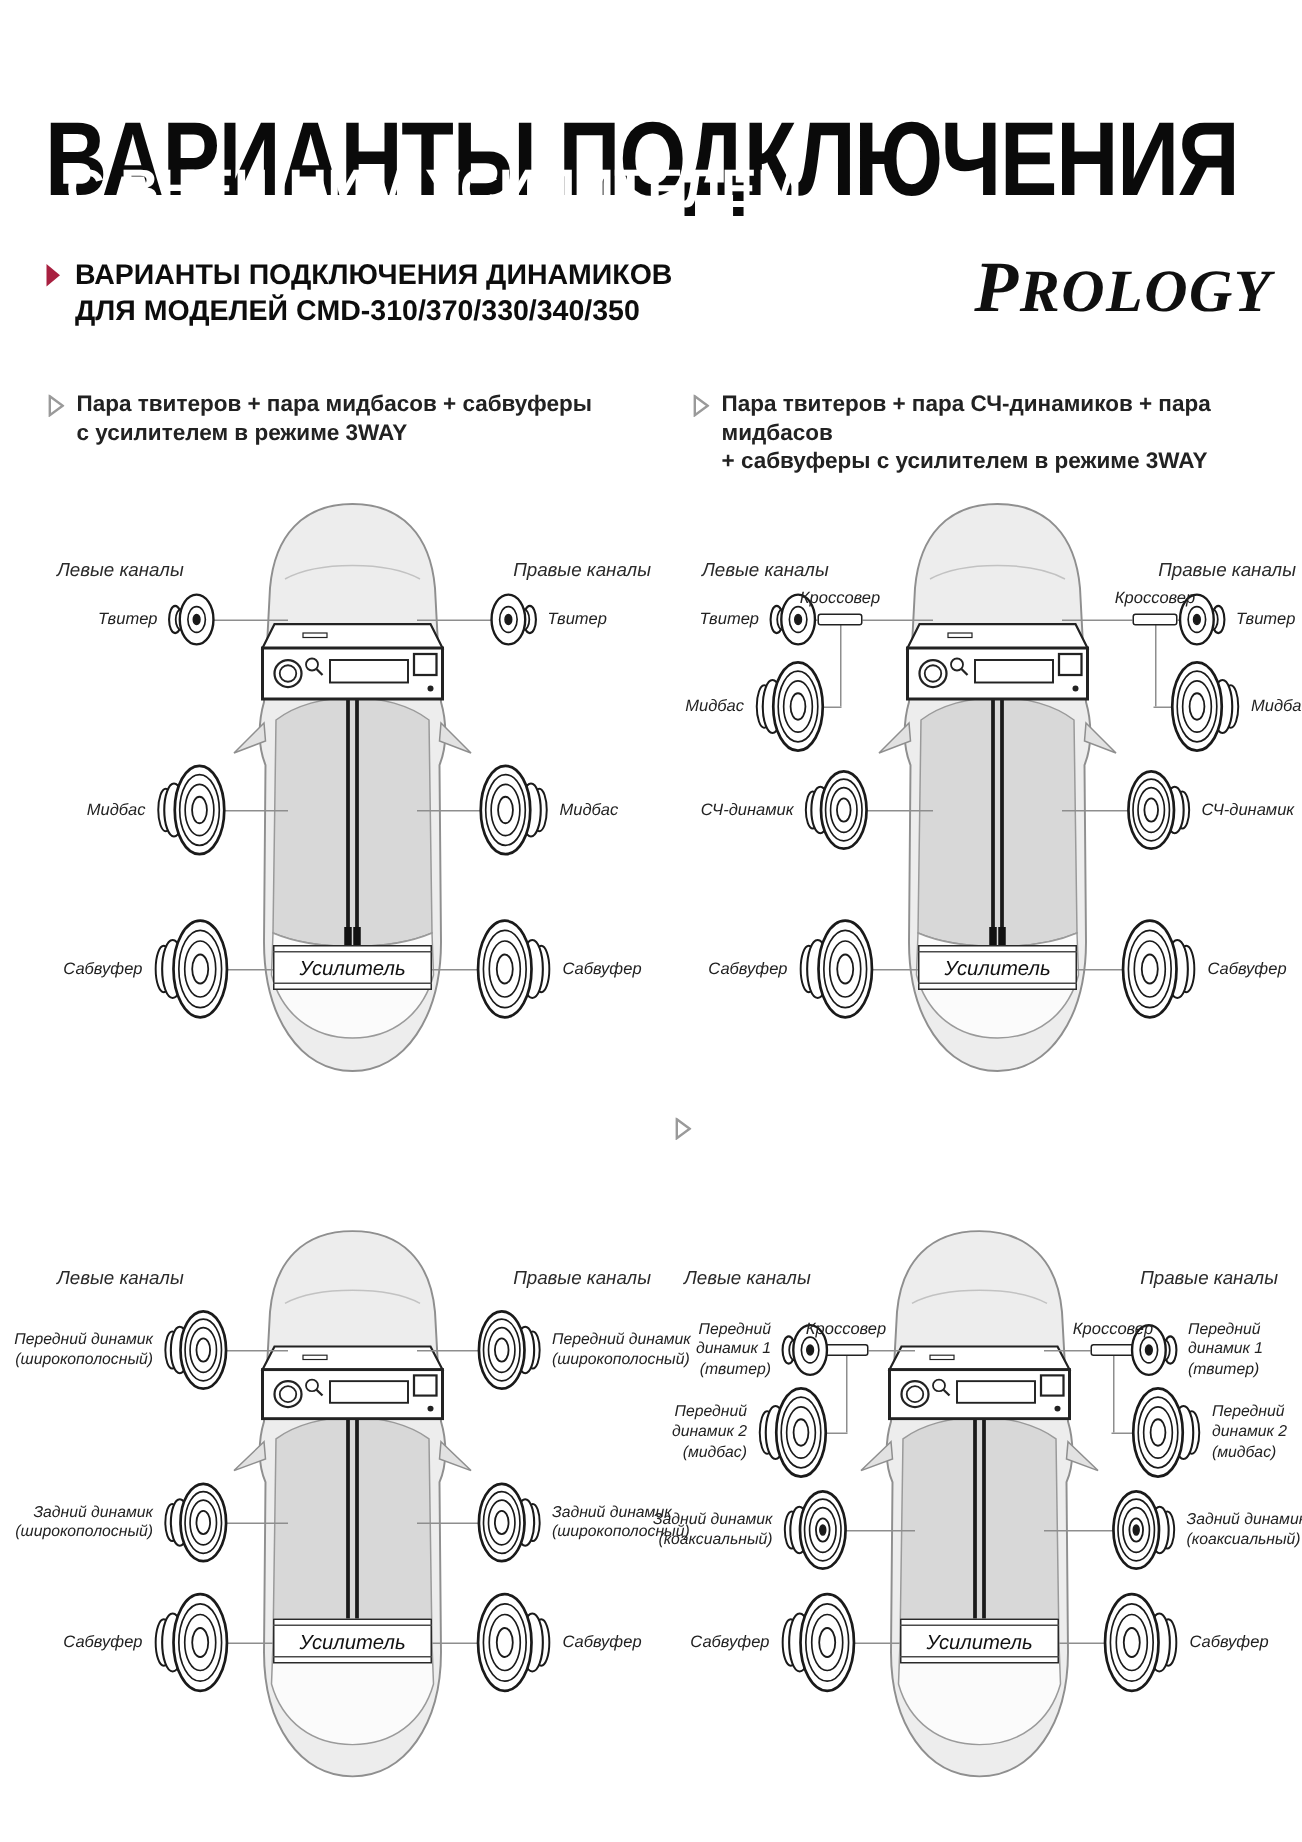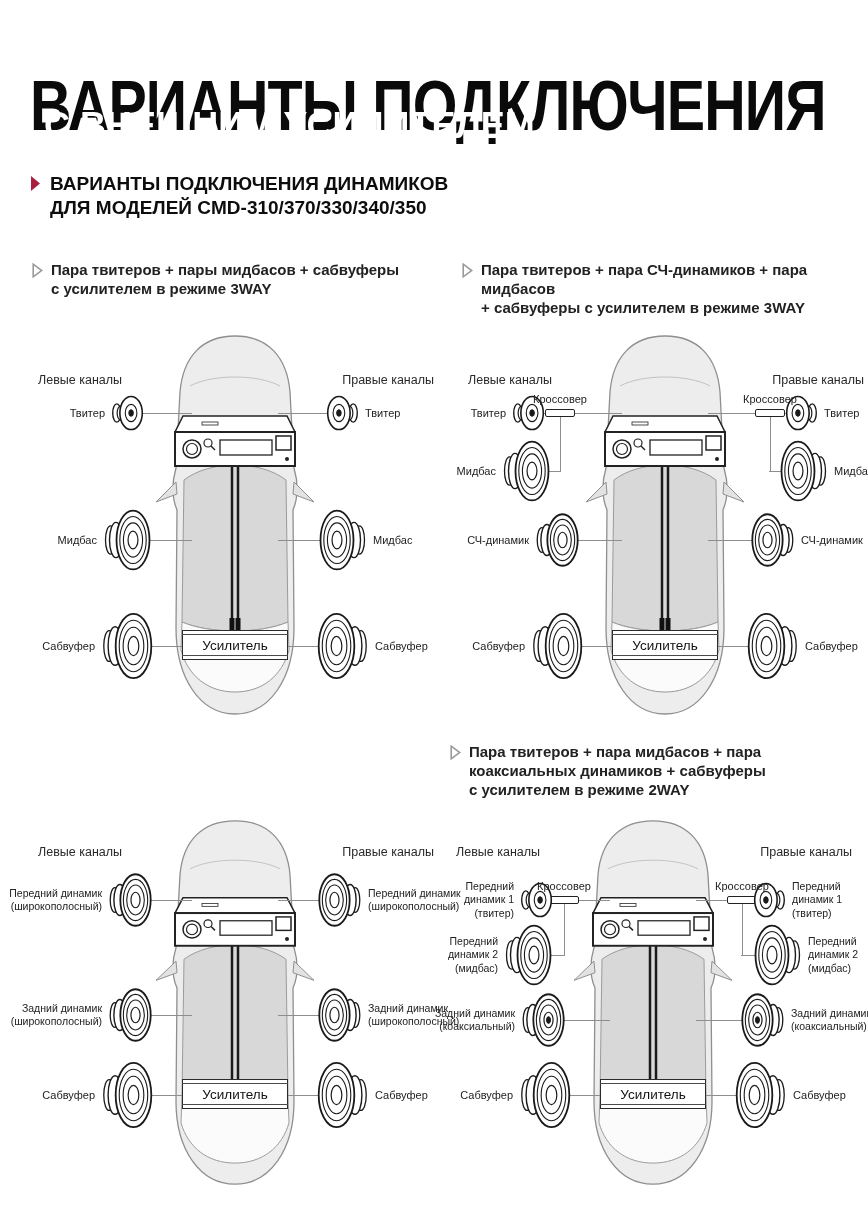--- a/index.html
+++ b/index.html
@@ -21,21 +21,21 @@
   .logo::first-letter{font-size:48px;}
   
   .quadrant{position:absolute;width:410px;}
   .q0{left:30px;top:257px;height:480px;}
   .q1{left:460px;top:257px;height:480px;}
   .q2{left:30px;top:739px;height:489px;}
   .q3{left:448px;top:739px;height:489px;}
   .q-title{position:absolute;left:2px;top:4px;display:flex;gap:8px;width:400px;z-index:8;}
   .q-title .txt{font-size:15px;font-weight:600;line-height:1.25;white-space:pre-line;color:#222;}
   .bullet-gray{flex:0 0 auto;margin-top:2px;}
-  .diagram{position:absolute;left:0;top:0;right:0;bottom:0;}
+  .diagram{position:absolute;left:0;top:0;right:0;bottom:0;font-style:italic;}
   .car{position:absolute;z-index:1;}
   .hline{position:absolute;height:1px;background:#8e8e8e;z-index:2;}
   .vline{position:absolute;width:1px;background:#8e8e8e;z-index:2;}
   .cross-box{position:absolute;width:30px;height:8px;background:#fff;border:1.5px solid #222;
       border-radius:2px;box-sizing:border-box;z-index:3;}
   .cross-label{position:absolute;width:90px;text-align:center;font-size:11px;color:#222;z-index:5;}
   .spk{position:absolute;z-index:3;line-height:0;}
   .spk.flip svg{transform:scaleX(-1);}
   .spk-label{position:absolute;font-size:11px;line-height:1.3;color:#222;white-space:pre-line;z-index:5;}
   .spk-label.multi{font-size:10.5px;}
@@ -62,29 +62,30 @@
   <div class="section-heading">
     <span class="bullet-red">
       <svg width="11" height="17" viewBox="0 0 11 17">
           <path d="M1,1 L10,8.5 L1,16 Z" fill="#a82040"></path>
         </svg>
     </span>
     <span class="txt">ВАРИАНТЫ ПОДКЛЮЧЕНИЯ ДИНАМИКОВ
 ДЛЯ МОДЕЛЕЙ CMD-310/370/330/340/350</span>
   </div>
 
+  <div class="logo">PROLOGY</div>
 
   <section class="quadrant q0">
     <div class="q-title">
       <span class="bullet-gray">
         <svg width="11" height="15" viewBox="0 0 11 15">
             <path d="M1.2,1.2 L9.8,7.5 L1.2,13.8 Z" fill="#fff" stroke="#9a9a9a" stroke-width="1.6"></path>
           </svg>
       </span>
-      <span class="txt">Пара твитеров + пары мидбасов + сабвуферы
+      <span class="txt">Пара твитеров + пара мидбасов + сабвуферы
 с усилителем в режиме 3WAY</span>
     </div>
     <div class="diagram">
         <div class="car" style="left: 120px; top: 73px; width: 170px; height: 390px;"><svg width="170" height="390" viewBox="0 0 170 390" preserveAspectRatio="none">
   <path d="M85,6 C52,6 33,27 30,62 L26,138 C22,152 22,168 27,180 L26,298 C26,348 50,384 85,384 C120,384 144,348 144,298 L143,180 C148,168 148,152 144,138 L140,62 C137,27 118,6 85,6 Z" fill="#ededed" stroke="#8f8f8f" stroke-width="1.3"></path>
   <path d="M40,56 C62,44 108,44 130,56" fill="none" stroke="#c2c2c2" stroke-width="1"></path>
   <path d="M34,150 C60,130 110,130 136,150 L138,292 C110,304 60,304 32,292 Z" fill="#d8d8d8" stroke="#9a9a9a" stroke-width="1"></path>
   <path d="M32,292 C60,304 110,304 138,292 L139,320 C132,346 112,362 85,362 C58,362 38,346 31,320 Z" fill="#fbfbfb" stroke="#9a9a9a" stroke-width="1"></path>
   <path d="M26,152 L6,172 L27,164 Z" fill="#e2e2e2" stroke="#8f8f8f" stroke-width="1"></path>
   <path d="M144,152 L164,172 L143,164 Z" fill="#e2e2e2" stroke="#8f8f8f" stroke-width="1"></path>
@@ -392,23 +393,20 @@
       </div>
   </section>
 
   <section class="quadrant q3">
     <div class="q-title">
       <span class="bullet-gray">
         <svg width="11" height="15" viewBox="0 0 11 15">
             <path d="M1.2,1.2 L9.8,7.5 L1.2,13.8 Z" fill="#fff" stroke="#9a9a9a" stroke-width="1.6"></path>
           </svg>
       </span>
-      <span class="txt">Пара твитеров + пара мидбасов + пара
-коаксиальных динамиков + сабвуферы
-с усилителем в режиме 2WAY</span>
     </div>
     <div class="diagram">
         <div class="car" style="left: 120px; top: 76px; width: 170px; height: 375px;"><svg width="170" height="375" viewBox="0 0 170 390" preserveAspectRatio="none">
   <path d="M85,6 C52,6 33,27 30,62 L26,138 C22,152 22,168 27,180 L26,298 C26,348 50,384 85,384 C120,384 144,348 144,298 L143,180 C148,168 148,152 144,138 L140,62 C137,27 118,6 85,6 Z" fill="#ededed" stroke="#8f8f8f" stroke-width="1.3"></path>
   <path d="M40,56 C62,44 108,44 130,56" fill="none" stroke="#c2c2c2" stroke-width="1"></path>
   <path d="M34,150 C60,130 110,130 136,150 L138,292 C110,304 60,304 32,292 Z" fill="#d8d8d8" stroke="#9a9a9a" stroke-width="1"></path>
   <path d="M32,292 C60,304 110,304 138,292 L139,320 C132,346 112,362 85,362 C58,362 38,346 31,320 Z" fill="#fbfbfb" stroke="#9a9a9a" stroke-width="1"></path>
   <path d="M26,152 L6,172 L27,164 Z" fill="#e2e2e2" stroke="#8f8f8f" stroke-width="1"></path>
   <path d="M144,152 L164,172 L143,164 Z" fill="#e2e2e2" stroke="#8f8f8f" stroke-width="1"></path>
   <line x1="82" y1="134" x2="82" y2="296" stroke="#1a1a1a" stroke-width="2.5"></line>

